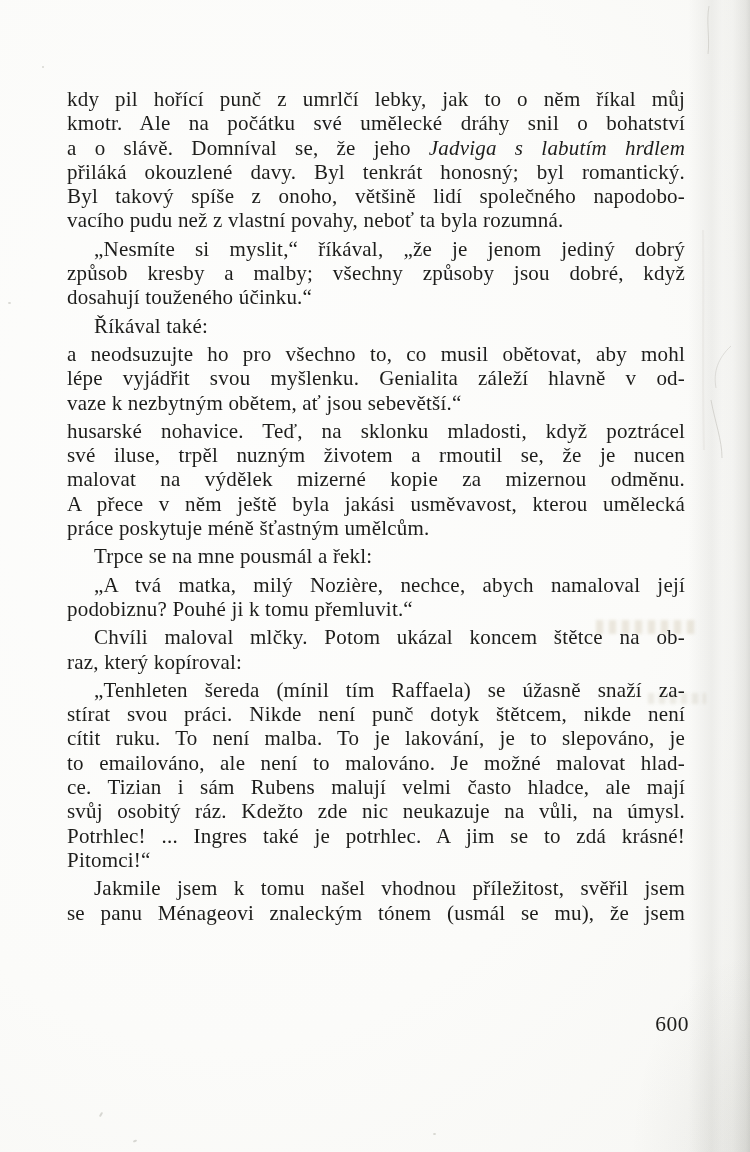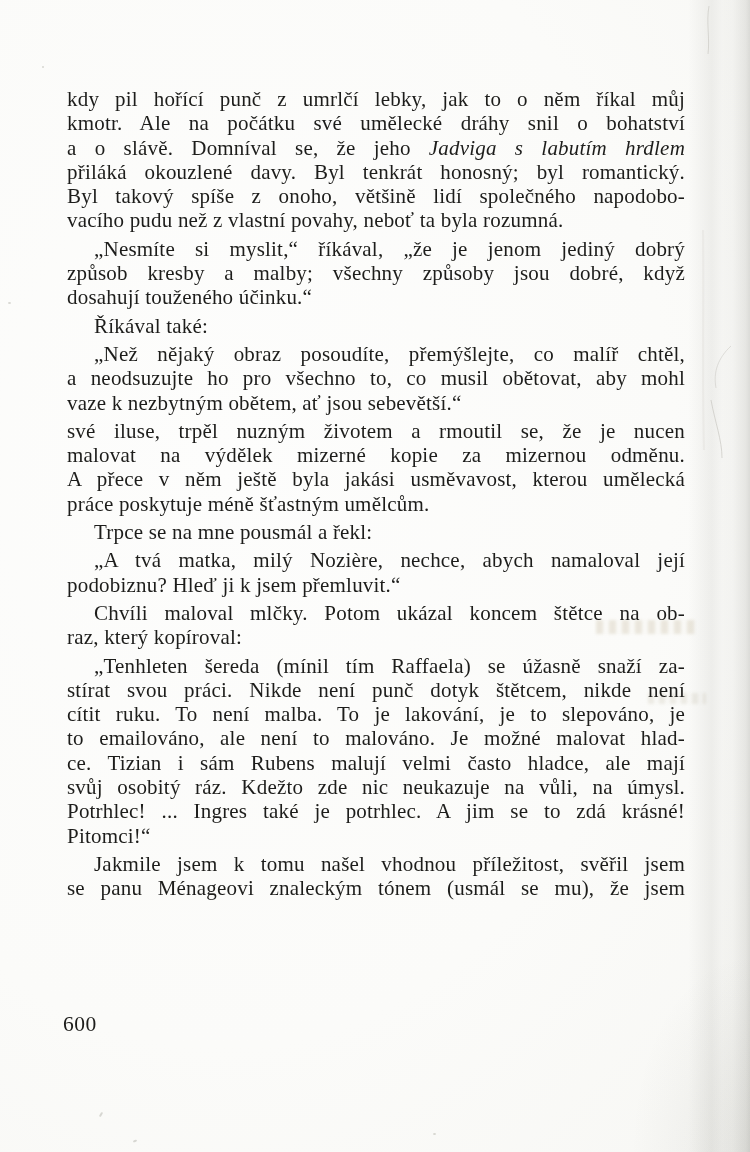--- a/index.html
+++ b/index.html
@@ -46,21 +46,21 @@
     white-space: normal;
     height: 24.3px;
     overflow: hidden;
   }
   .line.last { text-align: right; text-align-last: left; }
   .line.indent { text-indent: 27px; }
   .it { font-style: italic; }
   .page-number {
     position: absolute;
     left: 63px; top: 1012px; width: 626px;
-    text-align: left;
+    text-align: right;
     font-size: 21.5px;
     letter-spacing: 0.5px;
   }
   
   .bleed {
     position: absolute;
     filter: blur(1.6px);
     opacity: 0.45;
     pointer-events: none;
   }
@@ -119,36 +119,37 @@
     </div>
     <div class="paragraph">
       <div class="line indent"><span>„Nesmíte si myslit,“ říkával, „že je jenom jediný dobrý</span></div>
       <div class="line"><span>způsob kresby a malby; všechny způsoby jsou dobré, když</span></div>
       <div class="line last"><span>dosahují touženého účinku.“</span></div>
     </div>
     <div class="paragraph">
       <div class="line last indent"><span>Říkával také:</span></div>
     </div>
     <div class="paragraph">
-      <div class="line indent"><span>„Než nějaký obraz posoudíte, přemýšlejte, co malíř chtěl,</span></div>
       <div class="line"><span>a neodsuzujte ho pro všechno to, co musil obětovat, aby mohl</span></div>
+      <div class="line"><span>lépe vyjádřit svou myšlenku. Genialita záleží hlavně v od-</span></div>
       <div class="line last"><span>vaze k nezbytným obětem, ať jsou sebevětší.“</span></div>
     </div>
     <div class="paragraph">
+      <div class="line"><span>husarské nohavice. Teď, na sklonku mladosti, když poztrácel</span></div>
       <div class="line"><span>své iluse, trpěl nuzným životem a rmoutil se, že je nucen</span></div>
       <div class="line"><span>malovat na výdělek mizerné kopie za mizernou odměnu.</span></div>
       <div class="line"><span>A přece v něm ještě byla jakási usměvavost, kterou umělecká</span></div>
       <div class="line last"><span>práce poskytuje méně šťastným umělcům.</span></div>
     </div>
     <div class="paragraph">
       <div class="line last indent"><span>Trpce se na mne pousmál a řekl:</span></div>
     </div>
     <div class="paragraph">
       <div class="line indent"><span>„A tvá matka, milý Nozière, nechce, abych namaloval její</span></div>
-      <div class="line last"><span>podobiznu? Hleď ji k jsem přemluvit.“</span></div>
+      <div class="line last"><span>podobiznu? Pouhé ji k tomu přemluvit.“</span></div>
     </div>
     <div class="paragraph">
       <div class="line indent"><span>Chvíli maloval mlčky. Potom ukázal koncem štětce na ob-</span></div>
       <div class="line last"><span>raz, který kopíroval:</span></div>
     </div>
     <div class="paragraph">
       <div class="line indent"><span>„Tenhleten šereda (mínil tím Raffaela) se úžasně snaží za-</span></div>
       <div class="line"><span>stírat svou práci. Nikde není punč dotyk štětcem, nikde není</span></div>
       <div class="line"><span>cítit ruku. To není malba. To je lakování, je to slepováno, je</span></div>
       <div class="line"><span>to emailováno, ale není to malováno. Je možné malovat hlad-</span></div>

